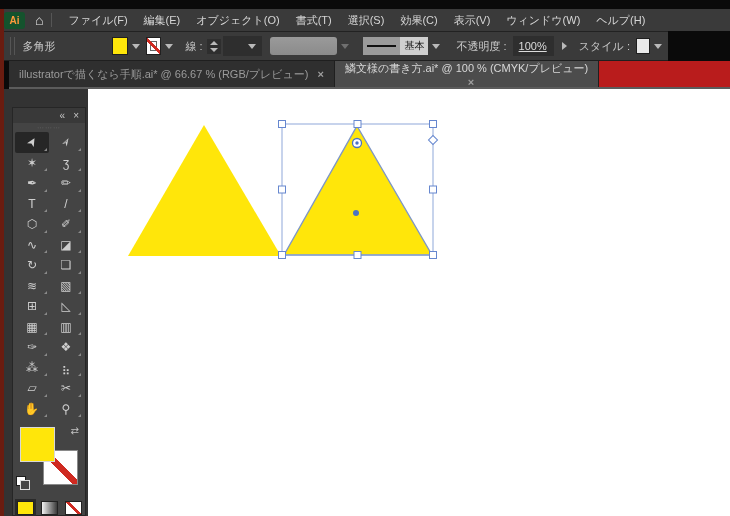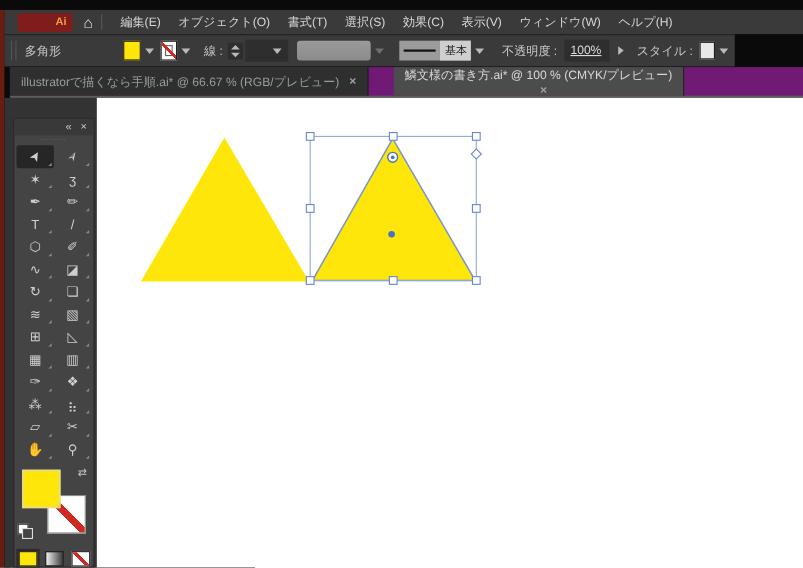--- a/index.html
+++ b/index.html
@@ -5,22 +5,22 @@
   html,body{margin:0;padding:0;}
   body{width:730px;height:516px;overflow:hidden;position:relative;background:#0a0a0a;
        font-family:"Liberation Sans","DejaVu Sans",sans-serif;-webkit-font-smoothing:antialiased;}
   .abs{position:absolute;}
 
   
   #edge-strip{left:0;top:9px;width:4px;height:507px;background:#6a1c10;}
 
   
   #menubar{left:4px;top:9px;width:726px;height:22px;background:#3a3a3a;display:flex;align-items:center;}
-  #ai-logo{width:21px;height:17px;margin-left:12px;background:#7f1d1d;border-radius:3px;
-           color:#ff9a3c;font-size:10px;font-weight:bold;display:flex;align-items:center;justify-content:center;padding-left:29px;}
+  #ai-logo{width:21px;height:17px;background:#14532d;border-radius:3px;
+           color:#ff9a3c;font-size:10px;font-weight:bold;display:flex;align-items:center;justify-content:center;}
   #home-icon{margin-left:10px;color:#e2e2e2;font-size:14px;line-height:1;}
   .vsep{width:1px;height:14px;background:#565656;margin:0 8px;}
   #menu-items{display:flex;align-items:center;}
   .menu-item{color:#d6d6d6;font-size:11px;padding:3px 8px;white-space:nowrap;cursor:default;}
 
   
   #optionsbar{left:4px;top:31px;width:664px;height:30px;background:#3a3a3a;
               border-top:1px solid #222;border-bottom:1px solid #1f1f1f;
               display:flex;align-items:center;box-sizing:border-box;}
   .opt-label{color:#c9c9c9;font-size:11px;white-space:nowrap;}
@@ -42,21 +42,21 @@
   #stroke-style-box{margin-left:8px;width:76px;height:18px;background:#9b9b9b;display:flex;align-items:center;}
   #stroke-style-line{flex:1;height:2px;background:#111;margin:0 4px;}
   #stroke-style-label{background:#cfcfcf;color:#151515;font-size:10px;padding:2px 4px;white-space:nowrap;}
   #opacity-label{margin-left:10px;}
   #opacity-box{width:46px;margin-left:6px;padding:0 6px;color:#dcdcdc;font-size:11px;text-decoration:underline;}
   .chev-right{width:0;height:0;border-top:4px solid transparent;border-bottom:4px solid transparent;border-left:5px solid #b9b9b9;margin-left:8px;}
   #style-label{margin-left:12px;}
   #style-swatch{width:14px;height:14px;background:#e9e9e9;border:1px solid #1f1f1f;margin-left:6px;}
 
   
-  #tabbar{left:9px;top:61px;width:721px;height:26px;background:#701a75;display:flex;border-bottom:2px solid #5c5c5c;box-sizing:content-box;gap:23px;}
+  #tabbar{left:9px;top:61px;width:721px;height:26px;background:#b91c1c;display:flex;border-bottom:2px solid #5c5c5c;box-sizing:content-box;}
   .doc-tab{display:flex;align-items:center;padding:0 10px;font-size:11px;color:#9b9b9b;
            background:#2f2f2f;border-right:1px solid #1f1f1f;white-space:nowrap;overflow:hidden;cursor:default;}
   .doc-tab.active{background:#4c4c4c;color:#d8d8d8;flex-direction:column;}
   .tab-close{margin-left:9px;color:#9f9f9f;font-size:11px;font-weight:bold;}
 
   
   #dock{left:4px;top:89px;width:84px;height:427px;background:#333;}
   #black-gap{left:4px;top:89px;width:5px;height:427px;background:#0a0a0a;}
   #canvas{left:88px;top:89px;width:642px;height:427px;background:#fff;}
 
@@ -92,20 +92,21 @@
 </head>
 <body>
 
 <div class="abs" id="edge-strip"></div>
 
 <div class="abs" id="menubar">
   <div id="ai-logo">Ai</div>
   <div id="home-icon">⌂</div>
   <div class="vsep"></div>
   <div id="menu-items">
+      <span class="menu-item">ファイル(F)</span>
       <span class="menu-item">編集(E)</span>
       <span class="menu-item">オブジェクト(O)</span>
       <span class="menu-item">書式(T)</span>
       <span class="menu-item">選択(S)</span>
       <span class="menu-item">効果(C)</span>
       <span class="menu-item">表示(V)</span>
       <span class="menu-item">ウィンドウ(W)</span>
       <span class="menu-item">ヘルプ(H)</span>
     </div>
 </div>

